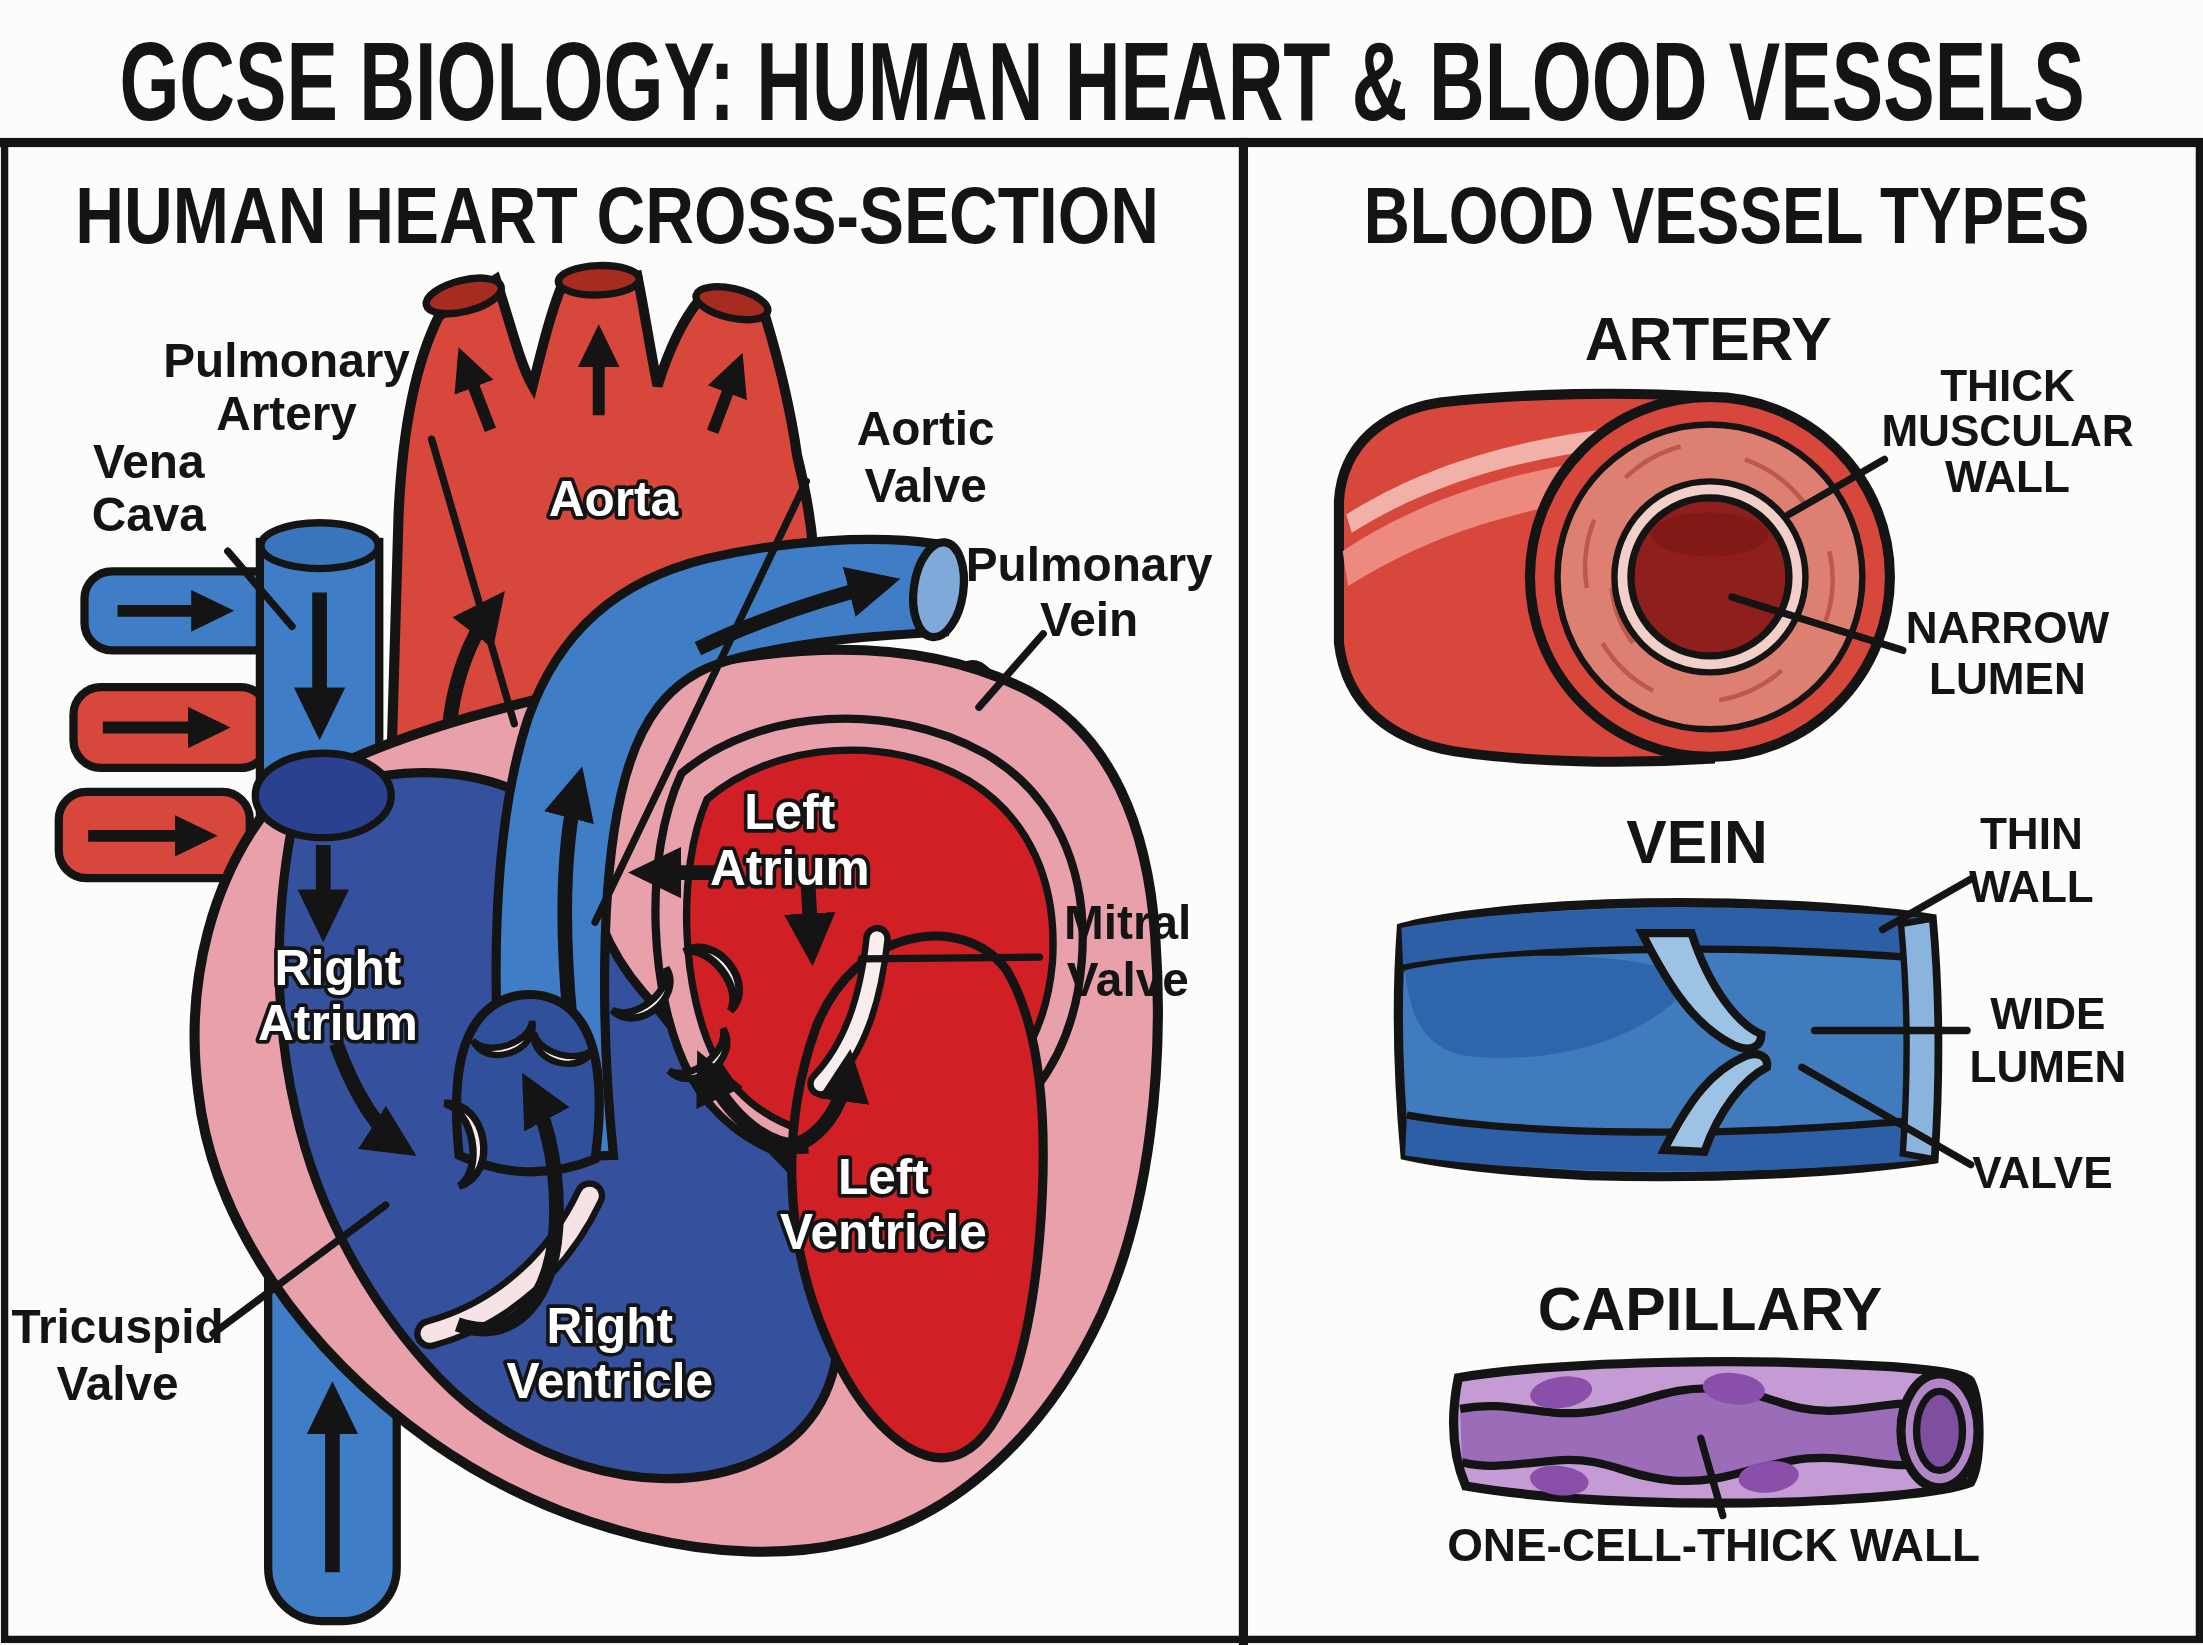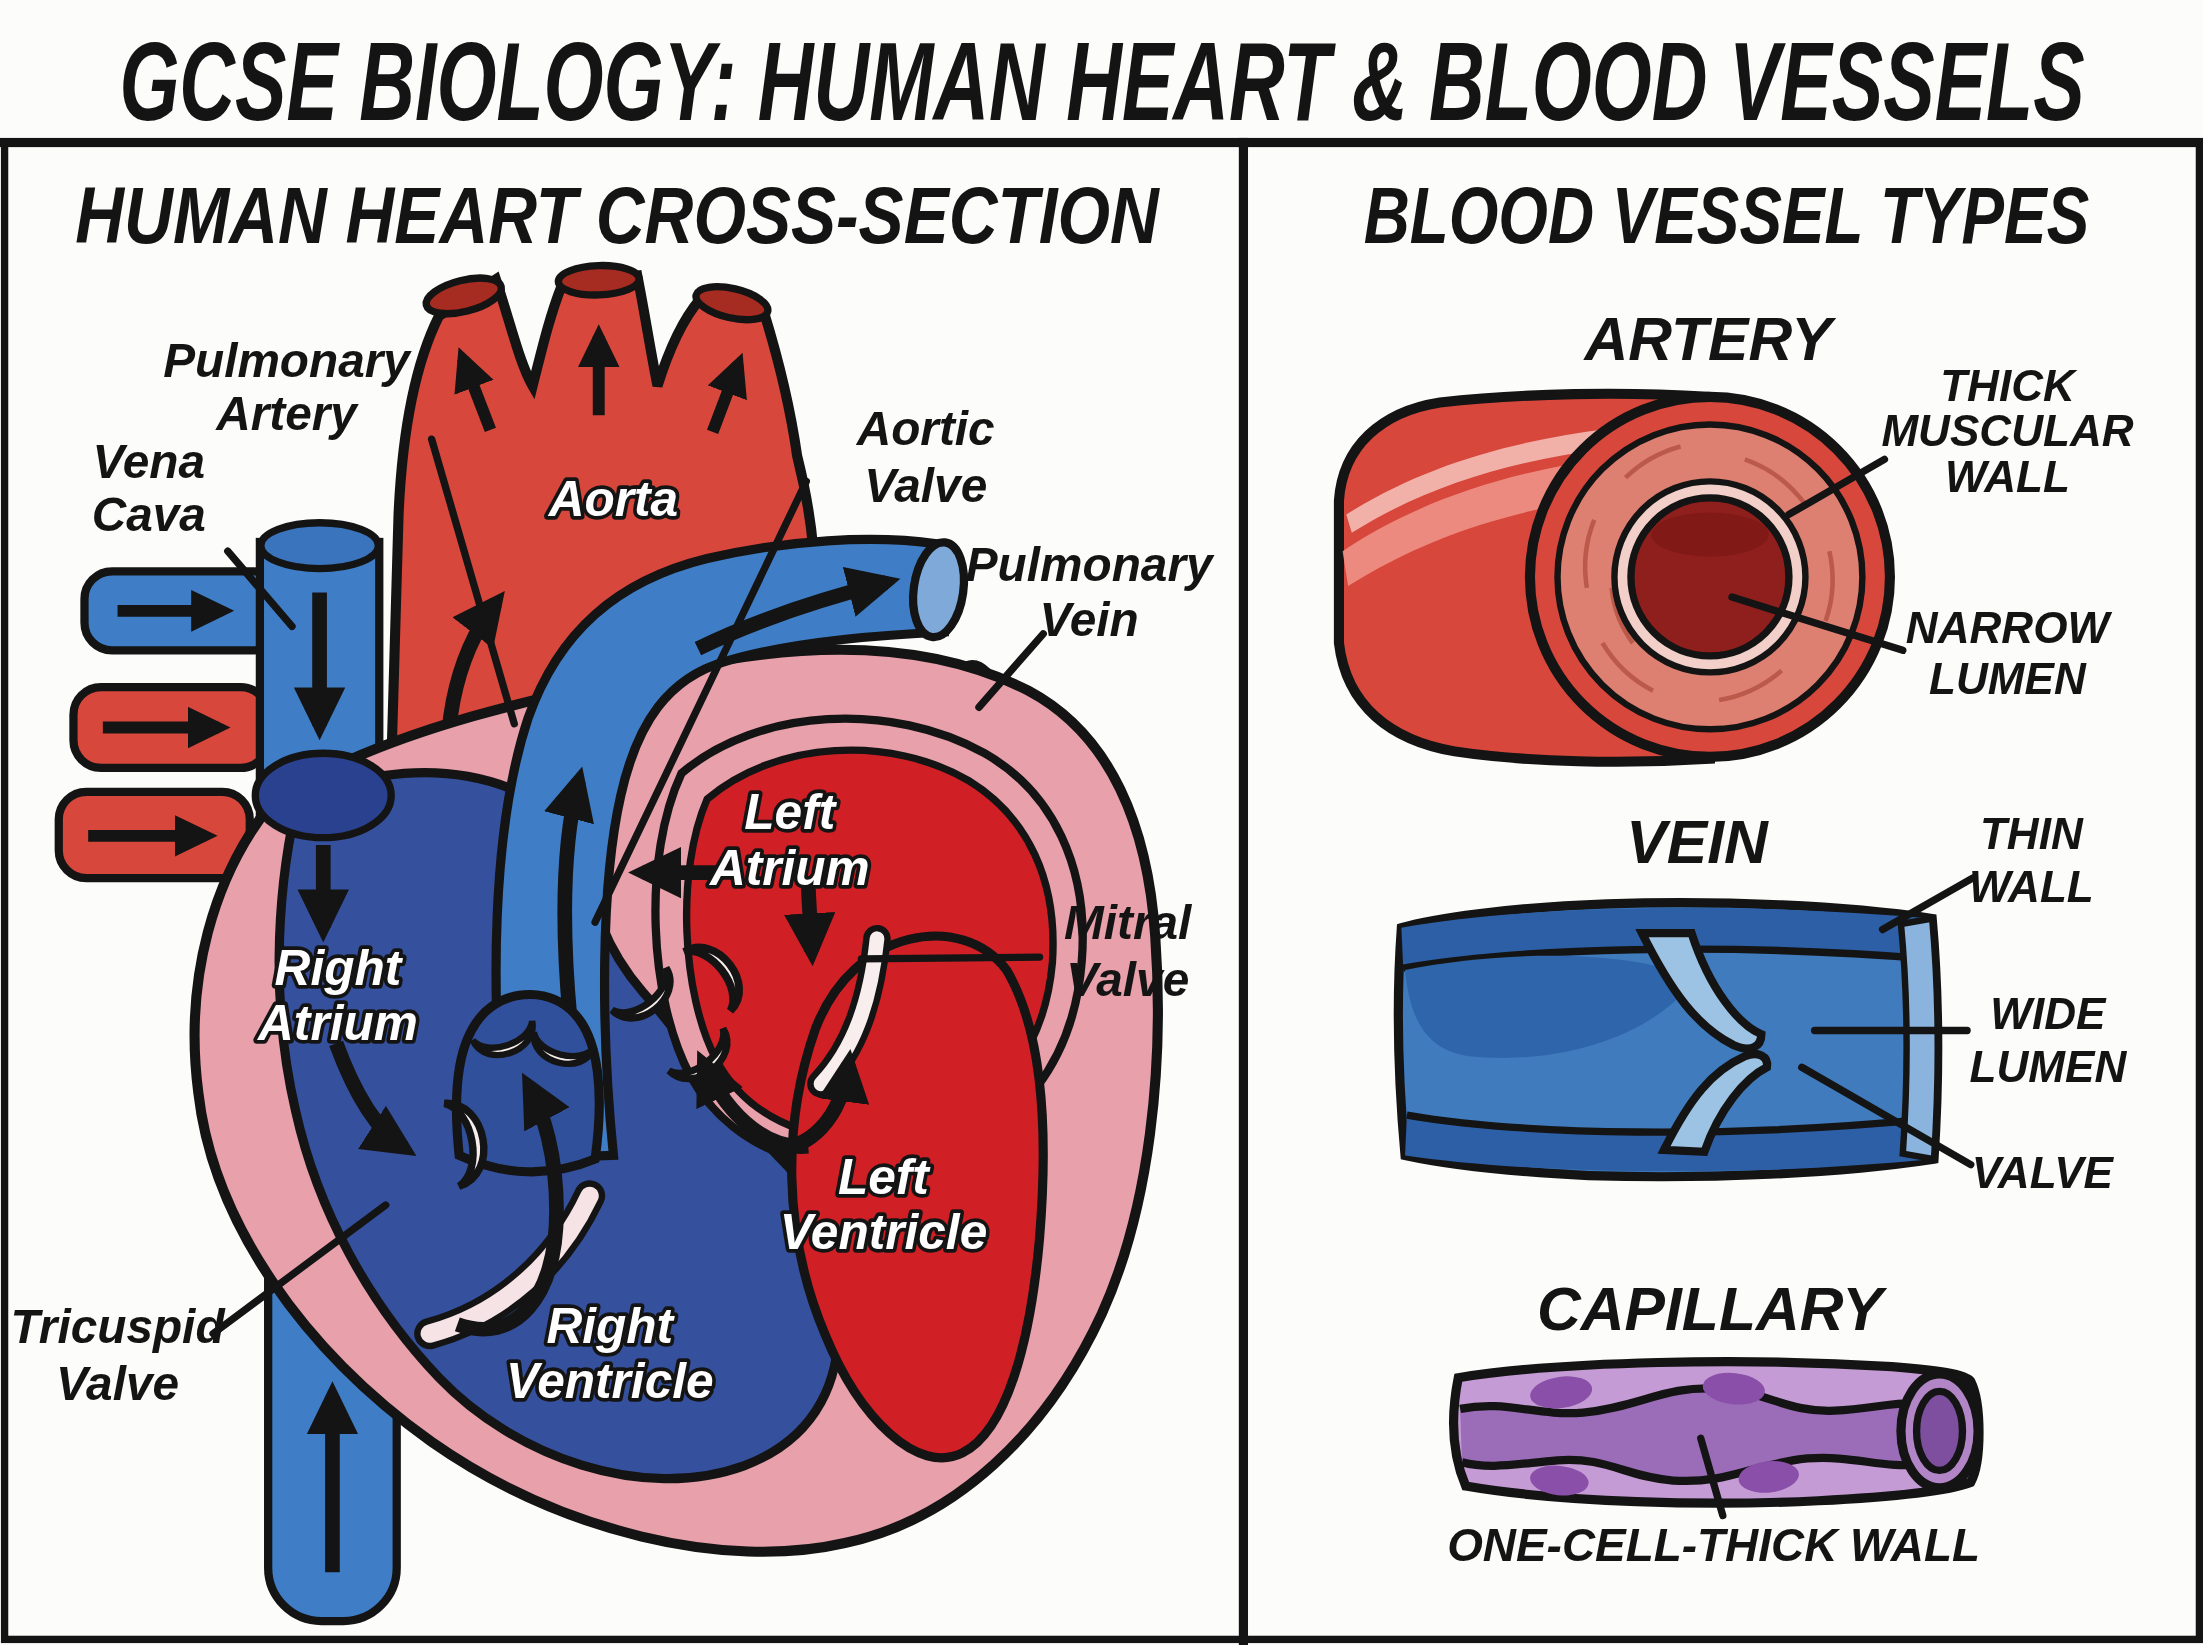--- a/index.html
+++ b/index.html
@@ -1,16 +1,16 @@
 <!DOCTYPE html>
 <html style="font-size:14.7px"><head>
 <meta charset="utf-8">
 <style>
   html,body{margin:0;padding:0;background:#ffffff;}
-  .page{width:2204px;height:1646px;background:#fcfcfa;position:relative;overflow:hidden;font-style:italic;}
+  .page{width:2204px;height:1646px;background:#fcfcfa;position:relative;overflow:hidden;}
   svg{display:block;}
   text{font-family:"Liberation Sans","DejaVu Sans",sans-serif;font-weight:bold;}
   .t-main{font-size:122px;fill:#141414;text-anchor:middle;}
   .t-head{font-size:86px;fill:#141414;text-anchor:middle;}
   .t-sub{font-size:66px;fill:#141414;text-anchor:middle;}
   .lbl-b{font-size:52px;fill:#141414;text-anchor:middle;}
   .lbl-w{font-size:54px;fill:#ffffff;stroke:#141414;stroke-width:8px;paint-order:stroke;stroke-linejoin:round;text-anchor:middle;}
   .lbl-r{font-size:48px;fill:#141414;text-anchor:middle;}
   .ptr{stroke:#141414;stroke-width:8;fill:none;stroke-linecap:round;}
   .oln{stroke:#141414;}

